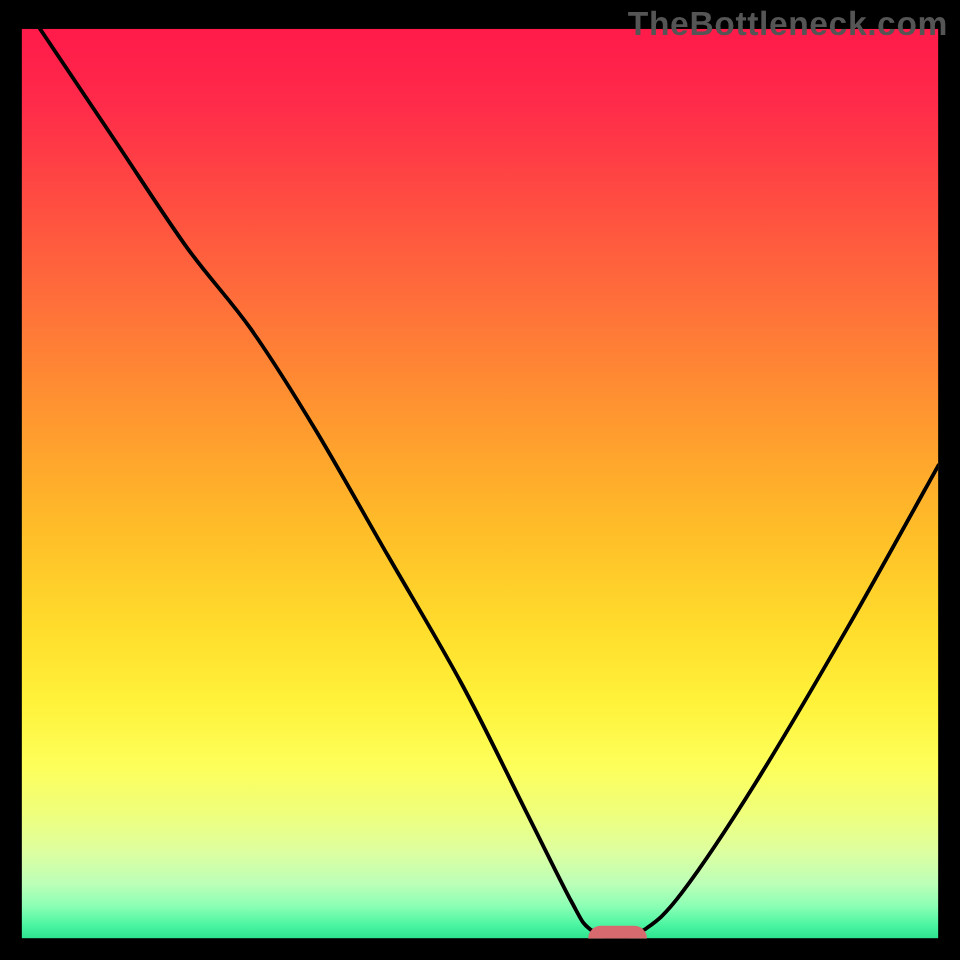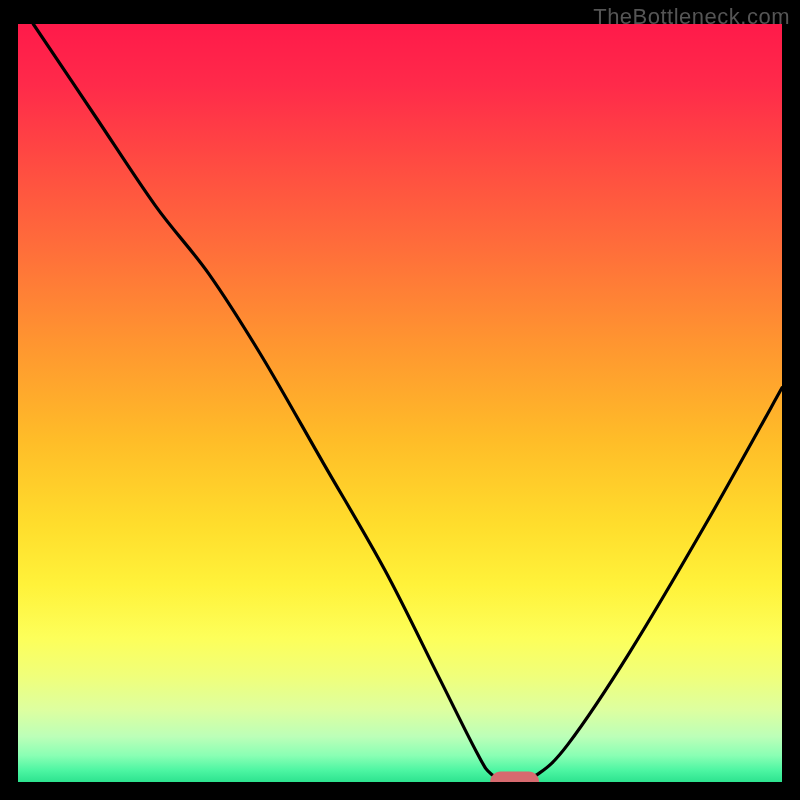--- a/index.html
+++ b/index.html
@@ -15,22 +15,22 @@
     position: relative;
     width: 800px;
     height: 800px;
     background: #000;
   }
   .watermark {
     position: absolute;
     top: 4px;
     right: 10px;
     color: #555;
-    font-size: 22px;
-    font-weight: 400;
+    font-size: 28px;
+    font-weight: 700;
     letter-spacing: 0.5px;
     z-index: 10;
   }
   .plot-area {
     position: absolute;
     left: 18px;
     top: 24px;
     width: 764px;
     height: 758px;
   }

